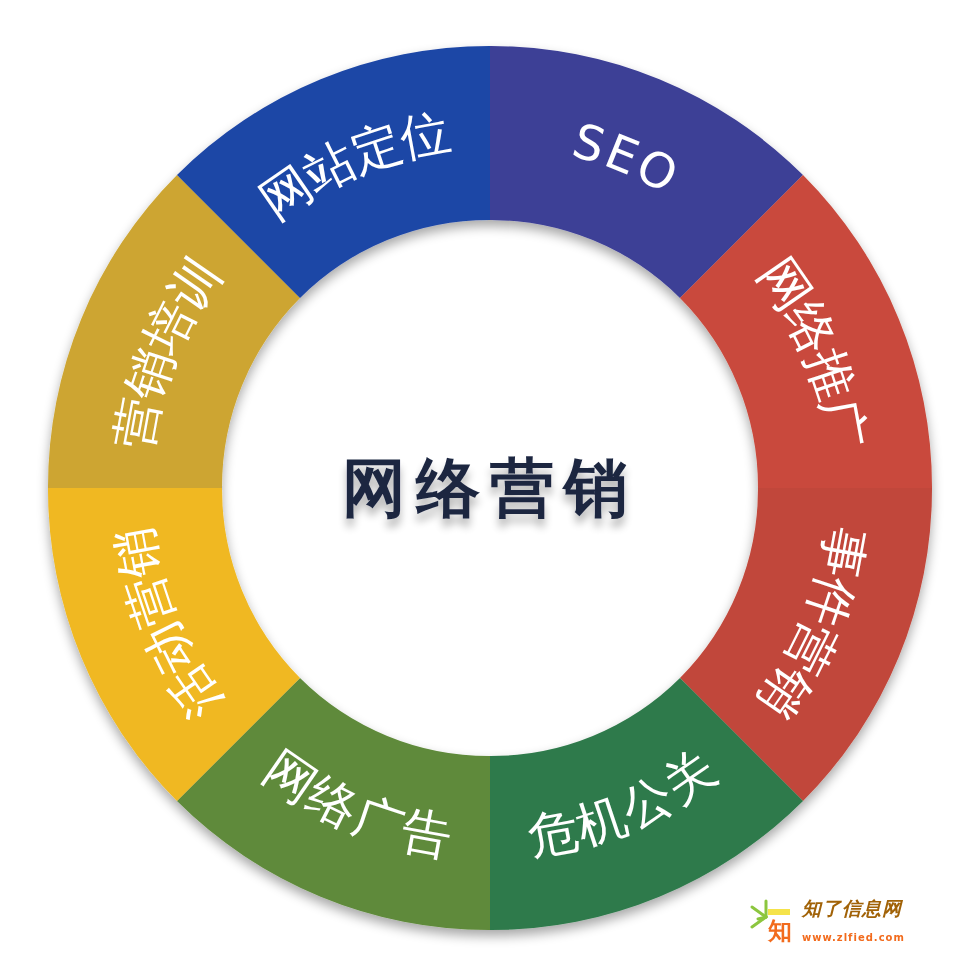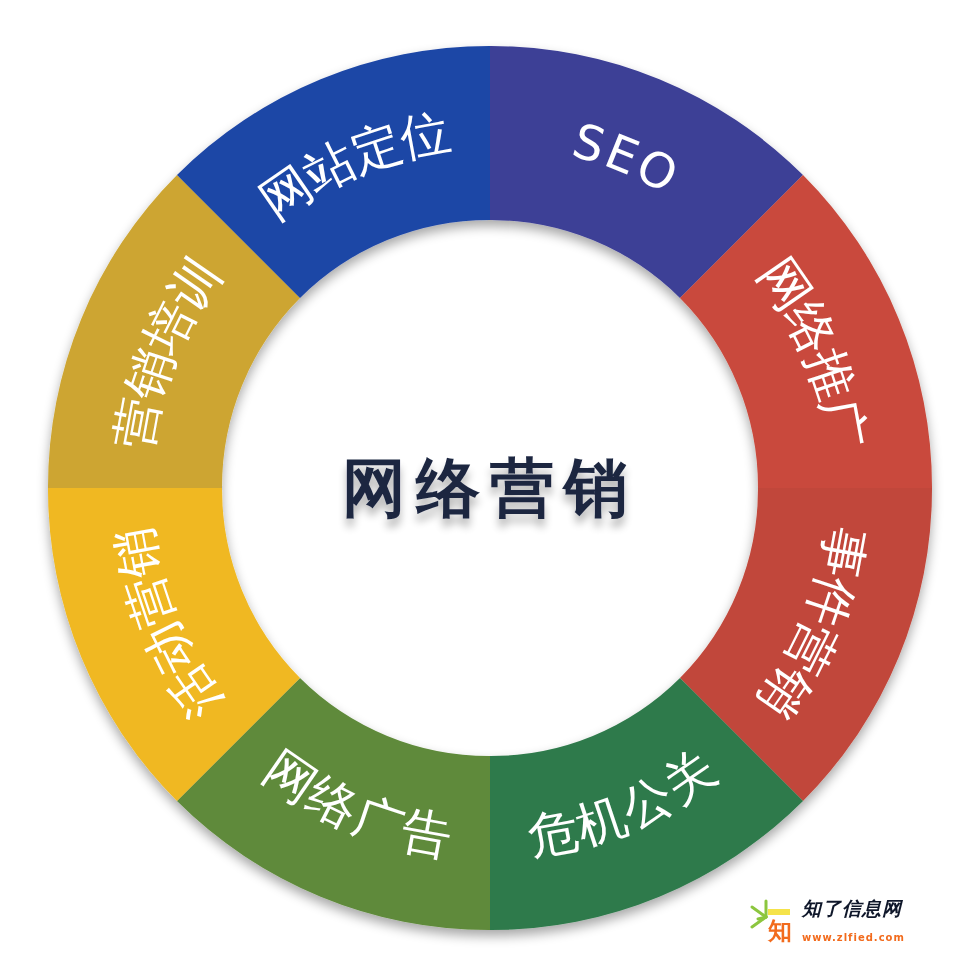--- a/index.html
+++ b/index.html
@@ -4,21 +4,21 @@
 <style>
   html, body { margin: 0; padding: 0; background: #ffffff; }
   body { width: 960px; height: 964px; position: relative; overflow: hidden; font-family: "DejaVu Sans", sans-serif; }
   #ring { position: absolute; left: 0; top: 0; }
   .seg-label { font-family: "DejaVu Sans", sans-serif; font-size: 50px; fill: #ffffff; }
   .seg-label.latin { font-size: 48px; letter-spacing: 4px; }
   .center-title { font-family: "DejaVu Sans", sans-serif; font-weight: bold; font-size: 64px; fill: #1b2540; letter-spacing: 10px; }
   .watermark { position: absolute; left: 748px; top: 895px; width: 200px; height: 52px; display: flex; align-items: center; }
   .wm-logo { width: 50px; height: 48px; position: relative; }
   .wm-text { margin-left: 4px; display: flex; flex-direction: column; line-height: 1; }
-  .wm-name { font-family: "DejaVu Serif", serif; font-weight: bold; font-style: italic; font-size: 19px; color: #0f172a; letter-spacing: 1px; }
+  .wm-name { font-family: "DejaVu Serif", serif; font-weight: bold; font-style: italic; font-size: 19px; color: #a16207; letter-spacing: 1px; }
   .wm-url { font-family: "DejaVu Sans", sans-serif; font-weight: bold; font-size: 10px; color: #f26b1d; margin-top: 15px; letter-spacing: 1px; }
 </style>
 </head>
 <body>
 
 <svg id="ring" width="960" height="964" viewBox="0 0 960 964">
   <defs>
     <filter id="shadow" x="-20%" y="-20%" width="140%" height="140%">
       <feGaussianBlur in="SourceAlpha" stdDeviation="6"></feGaussianBlur>
       <feOffset dx="0" dy="6" result="ob"></feOffset>

